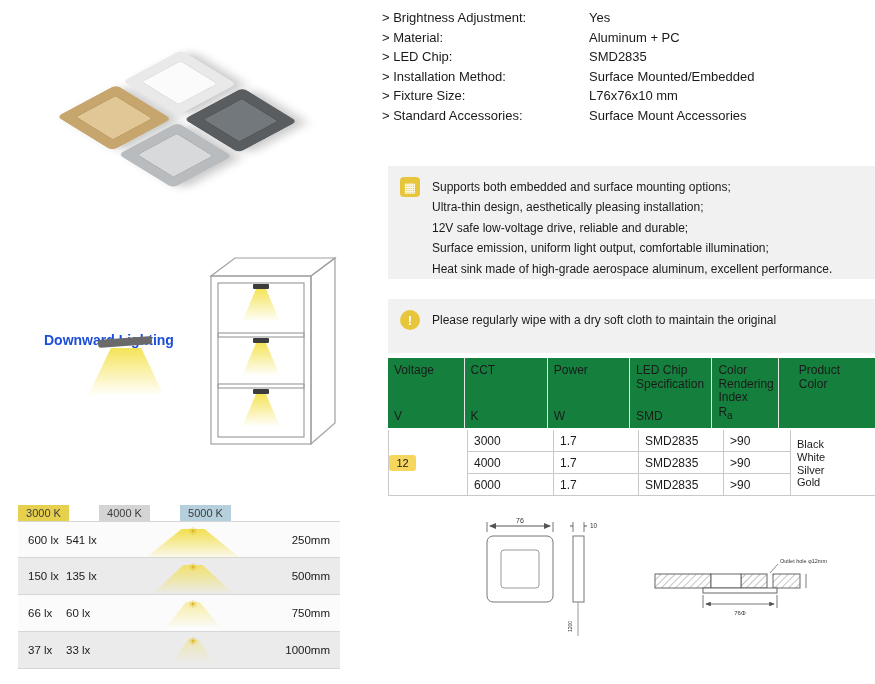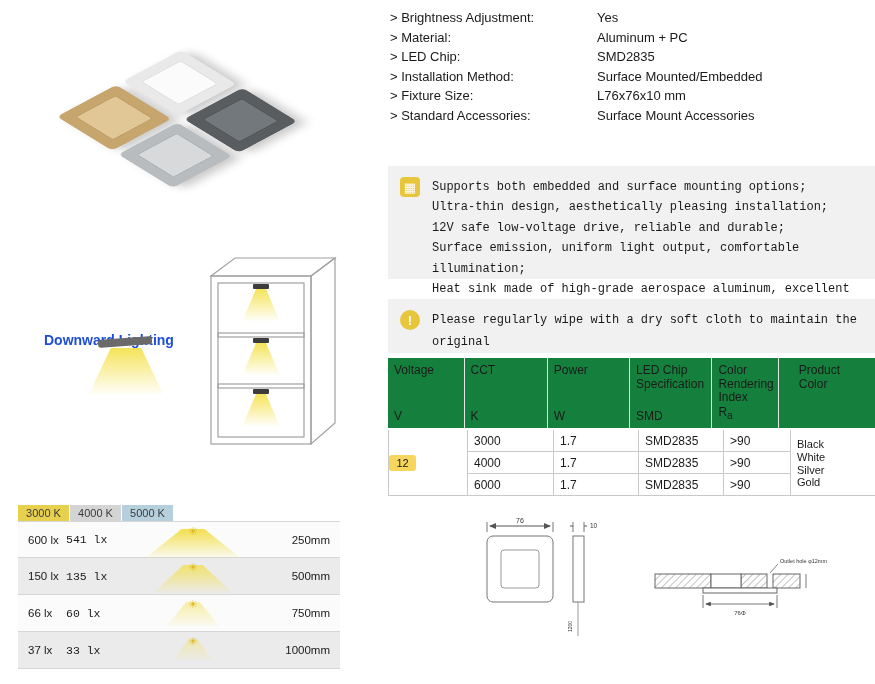--- a/index.html
+++ b/index.html
@@ -25,34 +25,34 @@
   
   .dl-label{ position:absolute; left:44px; top:300px; font-size:14px; font-weight:bold; color:#1d4ed8;margin-top:32px; }
   .dl-fixture{ position:absolute; left:98px; top:338px; width:54px; height:8px;
                background:#6a6a6a; border-radius:3px; transform:rotate(-4deg); }
   .dl-cone{ position:absolute; left:88px; top:348px; width:76px; height:48px;
             background:linear-gradient(to bottom, rgba(244,226,80,.95), rgba(244,226,80,0));
             clip-path:polygon(30% 0, 70% 0, 100% 100%, 0 100%); }
   .cabinet{ position:absolute; left:183px; top:248px; }
 
   
-  .spec-list{ position:absolute; left:390px; top:8px; width:482px; }
+  .spec-list{ position:absolute; left:382px; top:8px; width:482px; }
   .spec-row{ display:flex; font-size:13px; line-height:19.5px; }
   .spec-label{ width:207px; }
   .spec-value{ flex:1; }
 
   
   .info-box{ position:absolute; left:388px; width:487px; background:#f1f1f1; }
   #features{ top:166px; height:113px; }
   #care{ top:299px; height:54px; }
   .box-icon{ position:absolute; left:12px; top:11px; width:20px; height:20px;
              background:#e8c63c; color:#fff; display:flex; align-items:center; justify-content:center; }
   #features .box-icon{ border-radius:4px; font-size:13px; }
   #care .box-icon{ border-radius:50%; font-weight:bold; font-size:13px; }
-  .box-lines{ padding:11px 10px 0 44px; font-size:12px;font-family:Liberation Mono, monospace; }
+  .box-lines{ padding:11px 10px 0 44px; font-size:12px; }
   #features .box-lines div{ line-height:20.4px; }
   #care .box-lines div{ line-height:21.5px; }
 
   
   .spec-table{ position:absolute; left:388px; top:358px; width:487px; }
   .st-header{ display:flex; background:#15803d; height:72px; border-bottom:2px solid #fff; }
   .st-hcol{ display:flex; flex-direction:column; justify-content:space-between;
             padding:6px 4px 5px 6px; border-right:1px solid #e6e6e6; font-size:12px; line-height:13.5px; }
   .st-hcol:last-child{ border-right:none;margin-left:14px; }
   .w0{width:79px;} .w1{width:86px;} .w2{width:85px;} .w3{width:85px;} .w4{width:67px;} .w5{width:85px;}
@@ -61,28 +61,28 @@
   .st-cell{ border-right:1px solid #c9c9c9; border-bottom:1px solid #c9c9c9;
             display:flex; align-items:center; padding-left:6px; font-size:12px; background:#fff; }
   .st-cell.voltage{ justify-content:flex-start; padding-left:0; }
   .badge{ background:#f6d65c; border-radius:3px; width:27px; height:16px;
           display:flex; align-items:center; justify-content:center; font-size:11px; }
   .st-cell.colors{ flex-direction:column; align-items:flex-start; justify-content:center;
                    font-size:11px; line-height:12.6px; padding-top:2px; }
 
   
   .lux-table{ position:absolute; left:18px; top:505px; width:322px; font-size:11.5px; }
-  .lux-tabs{ display:flex; height:16px; }
+  .lux-tabs{ display:flex; height:16px;gap:29px; }
   .lux-tab{ width:51px; margin-right:1px; display:flex; align-items:center; justify-content:center; color:#3c3c3c; font-size:11px; }
   .tab-3000{ background:#e6d04e; } .tab-4000{ background:#d4d4d4; } .tab-6000{ background:#b5cfdd; }
   .lux-row{ display:flex; align-items:center; height:37px; border-bottom:1px solid #d6d6d6; background:#fbfbfb; }
   .lux-row.first{ border-top:1px solid #d6d6d6; }
   .lux-row.alt{ background:#ebebeb; }
   .lux1{ width:48px; padding-left:10px; }
-  .lux2{ width:50px;font-family:Liberation Mono, monospace; }
+  .lux2{ width:50px; }
   .cone-wrap{ flex:1; position:relative; height:100%; }
   .cone{ position:absolute; left:50%; top:7px; transform:translateX(-50%);
          background:linear-gradient(to bottom, #f2df4e, rgba(242,223,78,.05));
          clip-path:polygon(38% 0, 62% 0, 100% 100%, 0 100%); }
   .r0 .cone{ width:95px; height:29px; opacity:1; }
   .r1 .cone{ width:80px; height:28px; opacity:.8; }
   .r2 .cone{ width:55px; height:25px; opacity:.5; }
   .r3 .cone{ width:40px; height:22px; opacity:.38; }
   .sun{ position:absolute; left:50%; top:3px; transform:translateX(-50%);
         color:#dfb92a; font-size:11px; z-index:2; }

